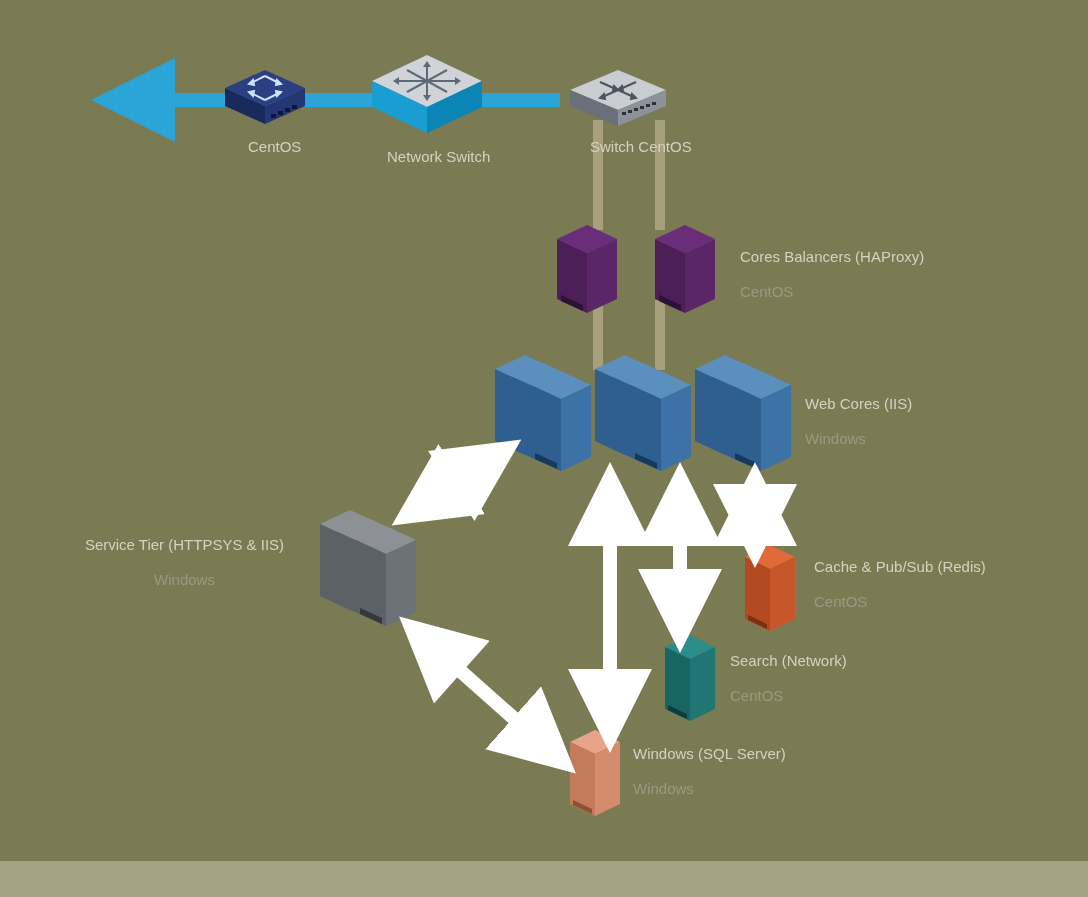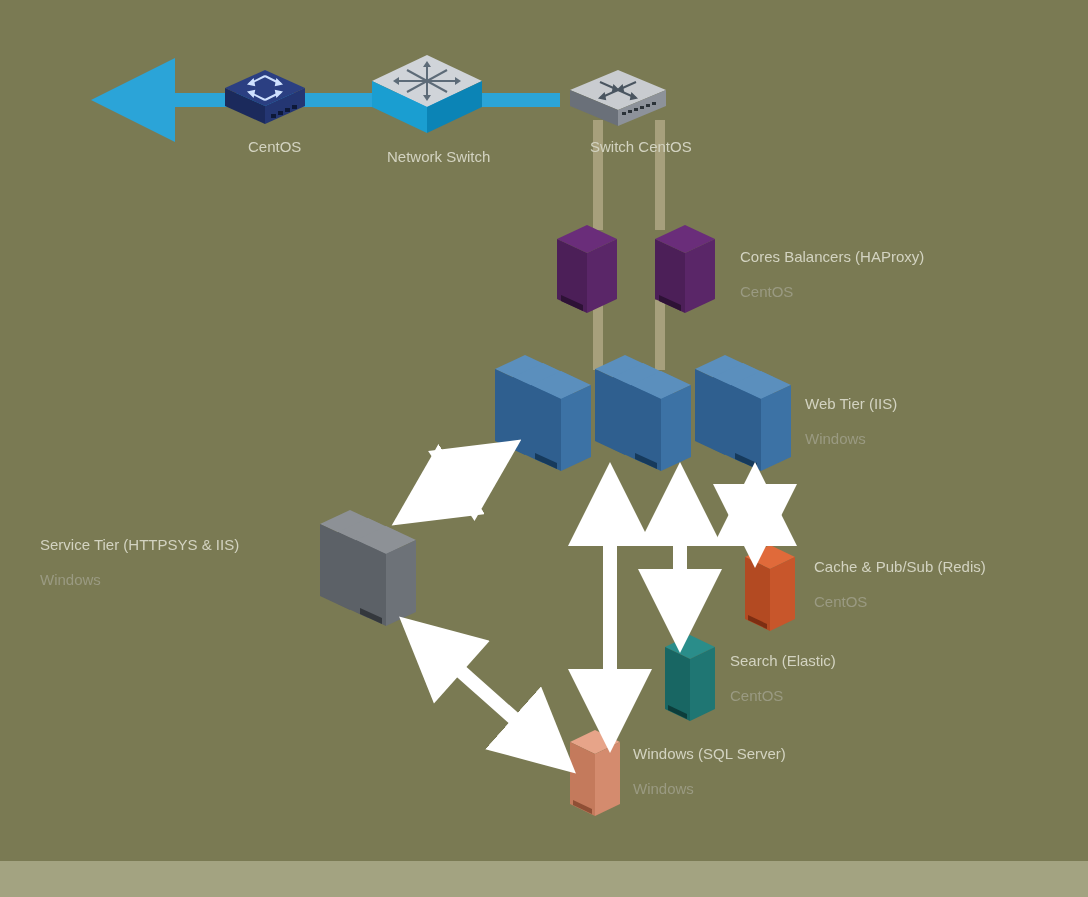--- a/index.html
+++ b/index.html
@@ -223,33 +223,33 @@
 
 <div class="label" style="left:248px;top:138px">CentOS</div>
 <div class="label" style="left:387px;top:148px">Network Switch</div>
 <div class="label" style="left:590px;top:138px">Switch CentOS</div>
 
 <div class="label" style="left:740px;top:248px">
   <span>Cores Balancers (HAProxy)</span>
   <span class="sub">CentOS</span>
 </div>
 <div class="label" style="left:805px;top:395px">
-  <span>Web Tier (IIS)</span>
+  <span>Web Cores (IIS)</span>
   <span class="sub">Windows</span>
 </div>
-<div class="label" style="left:40px;top:536px;text-align:left;width:273px">
+<div class="label" style="left:48px;top:536px;text-align:center;width:273px">
   <span>Service Tier (HTTPSYS &amp; IIS)</span>
   <span class="sub">Windows</span>
 </div>
 <div class="label" style="left:814px;top:558px">
   <span>Cache &amp; Pub/Sub (Redis)</span>
   <span class="sub">CentOS</span>
 </div>
 <div class="label" style="left:730px;top:652px">
-  <span>Search (Elastic)</span>
+  <span>Search (Network)</span>
   <span class="sub">CentOS</span>
 </div>
 <div class="label" style="left:633px;top:745px">
   <span>Windows (SQL Server)</span>
   <span class="sub">Windows</span>
 </div>
 
 <div class="footer-strip"></div>
 </div>
 

